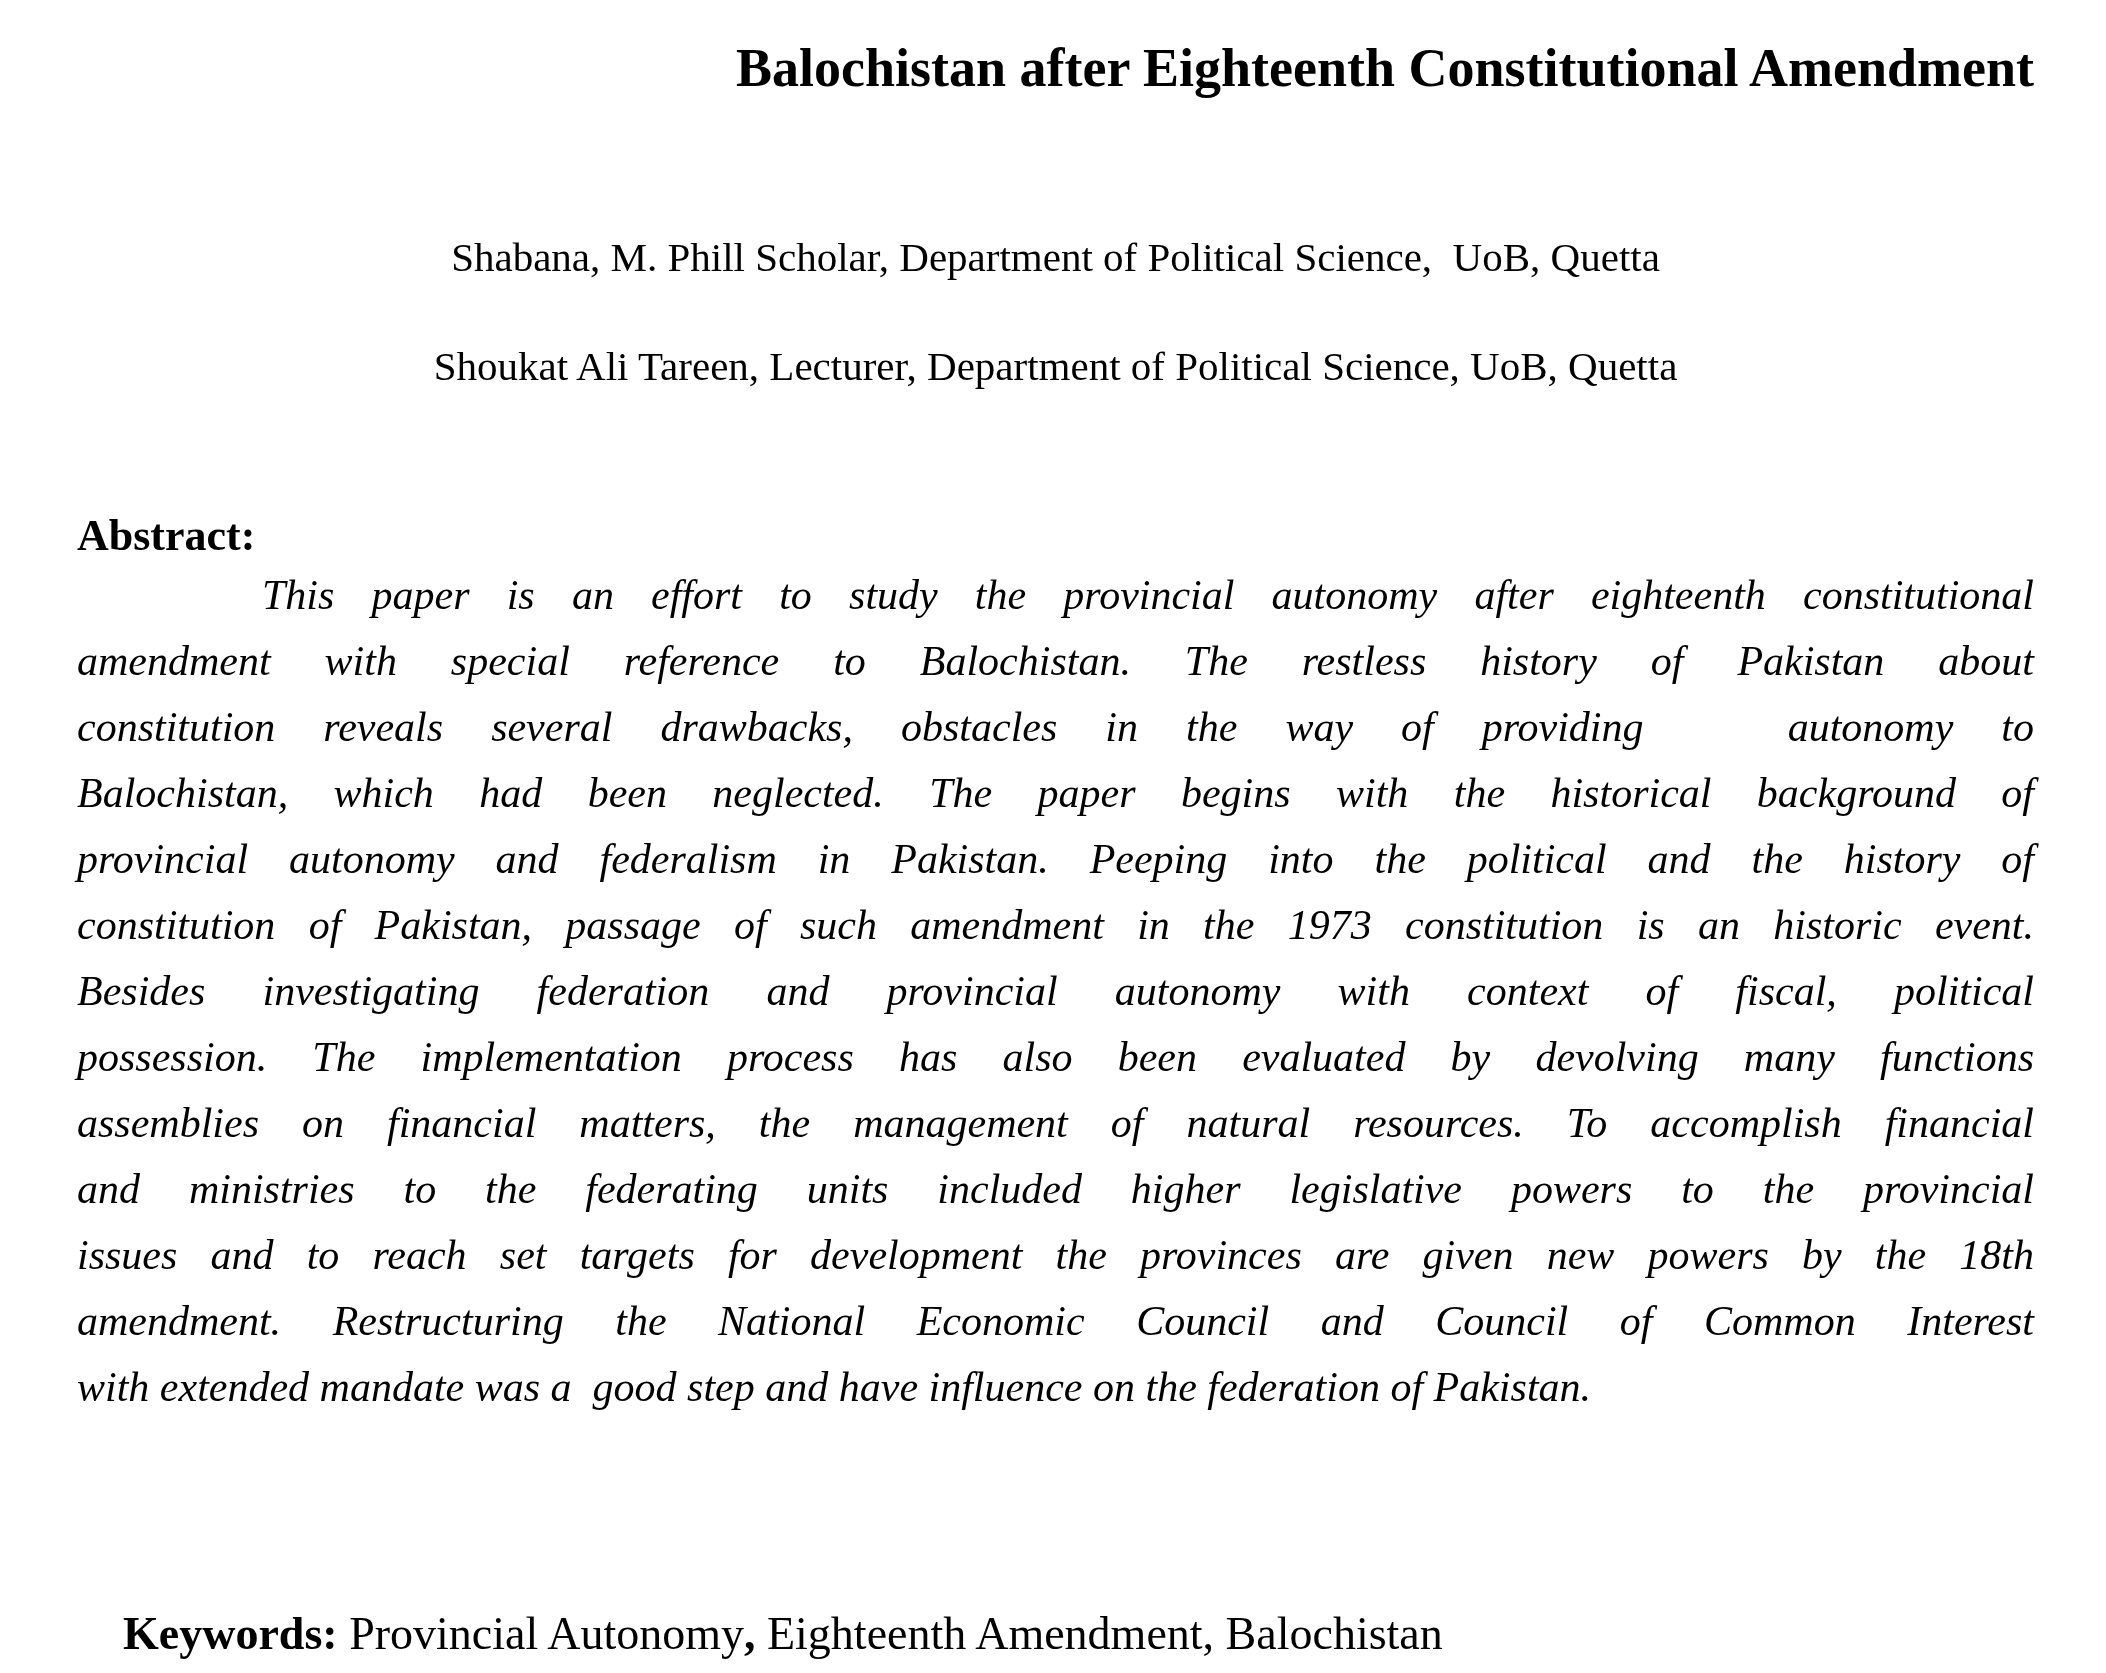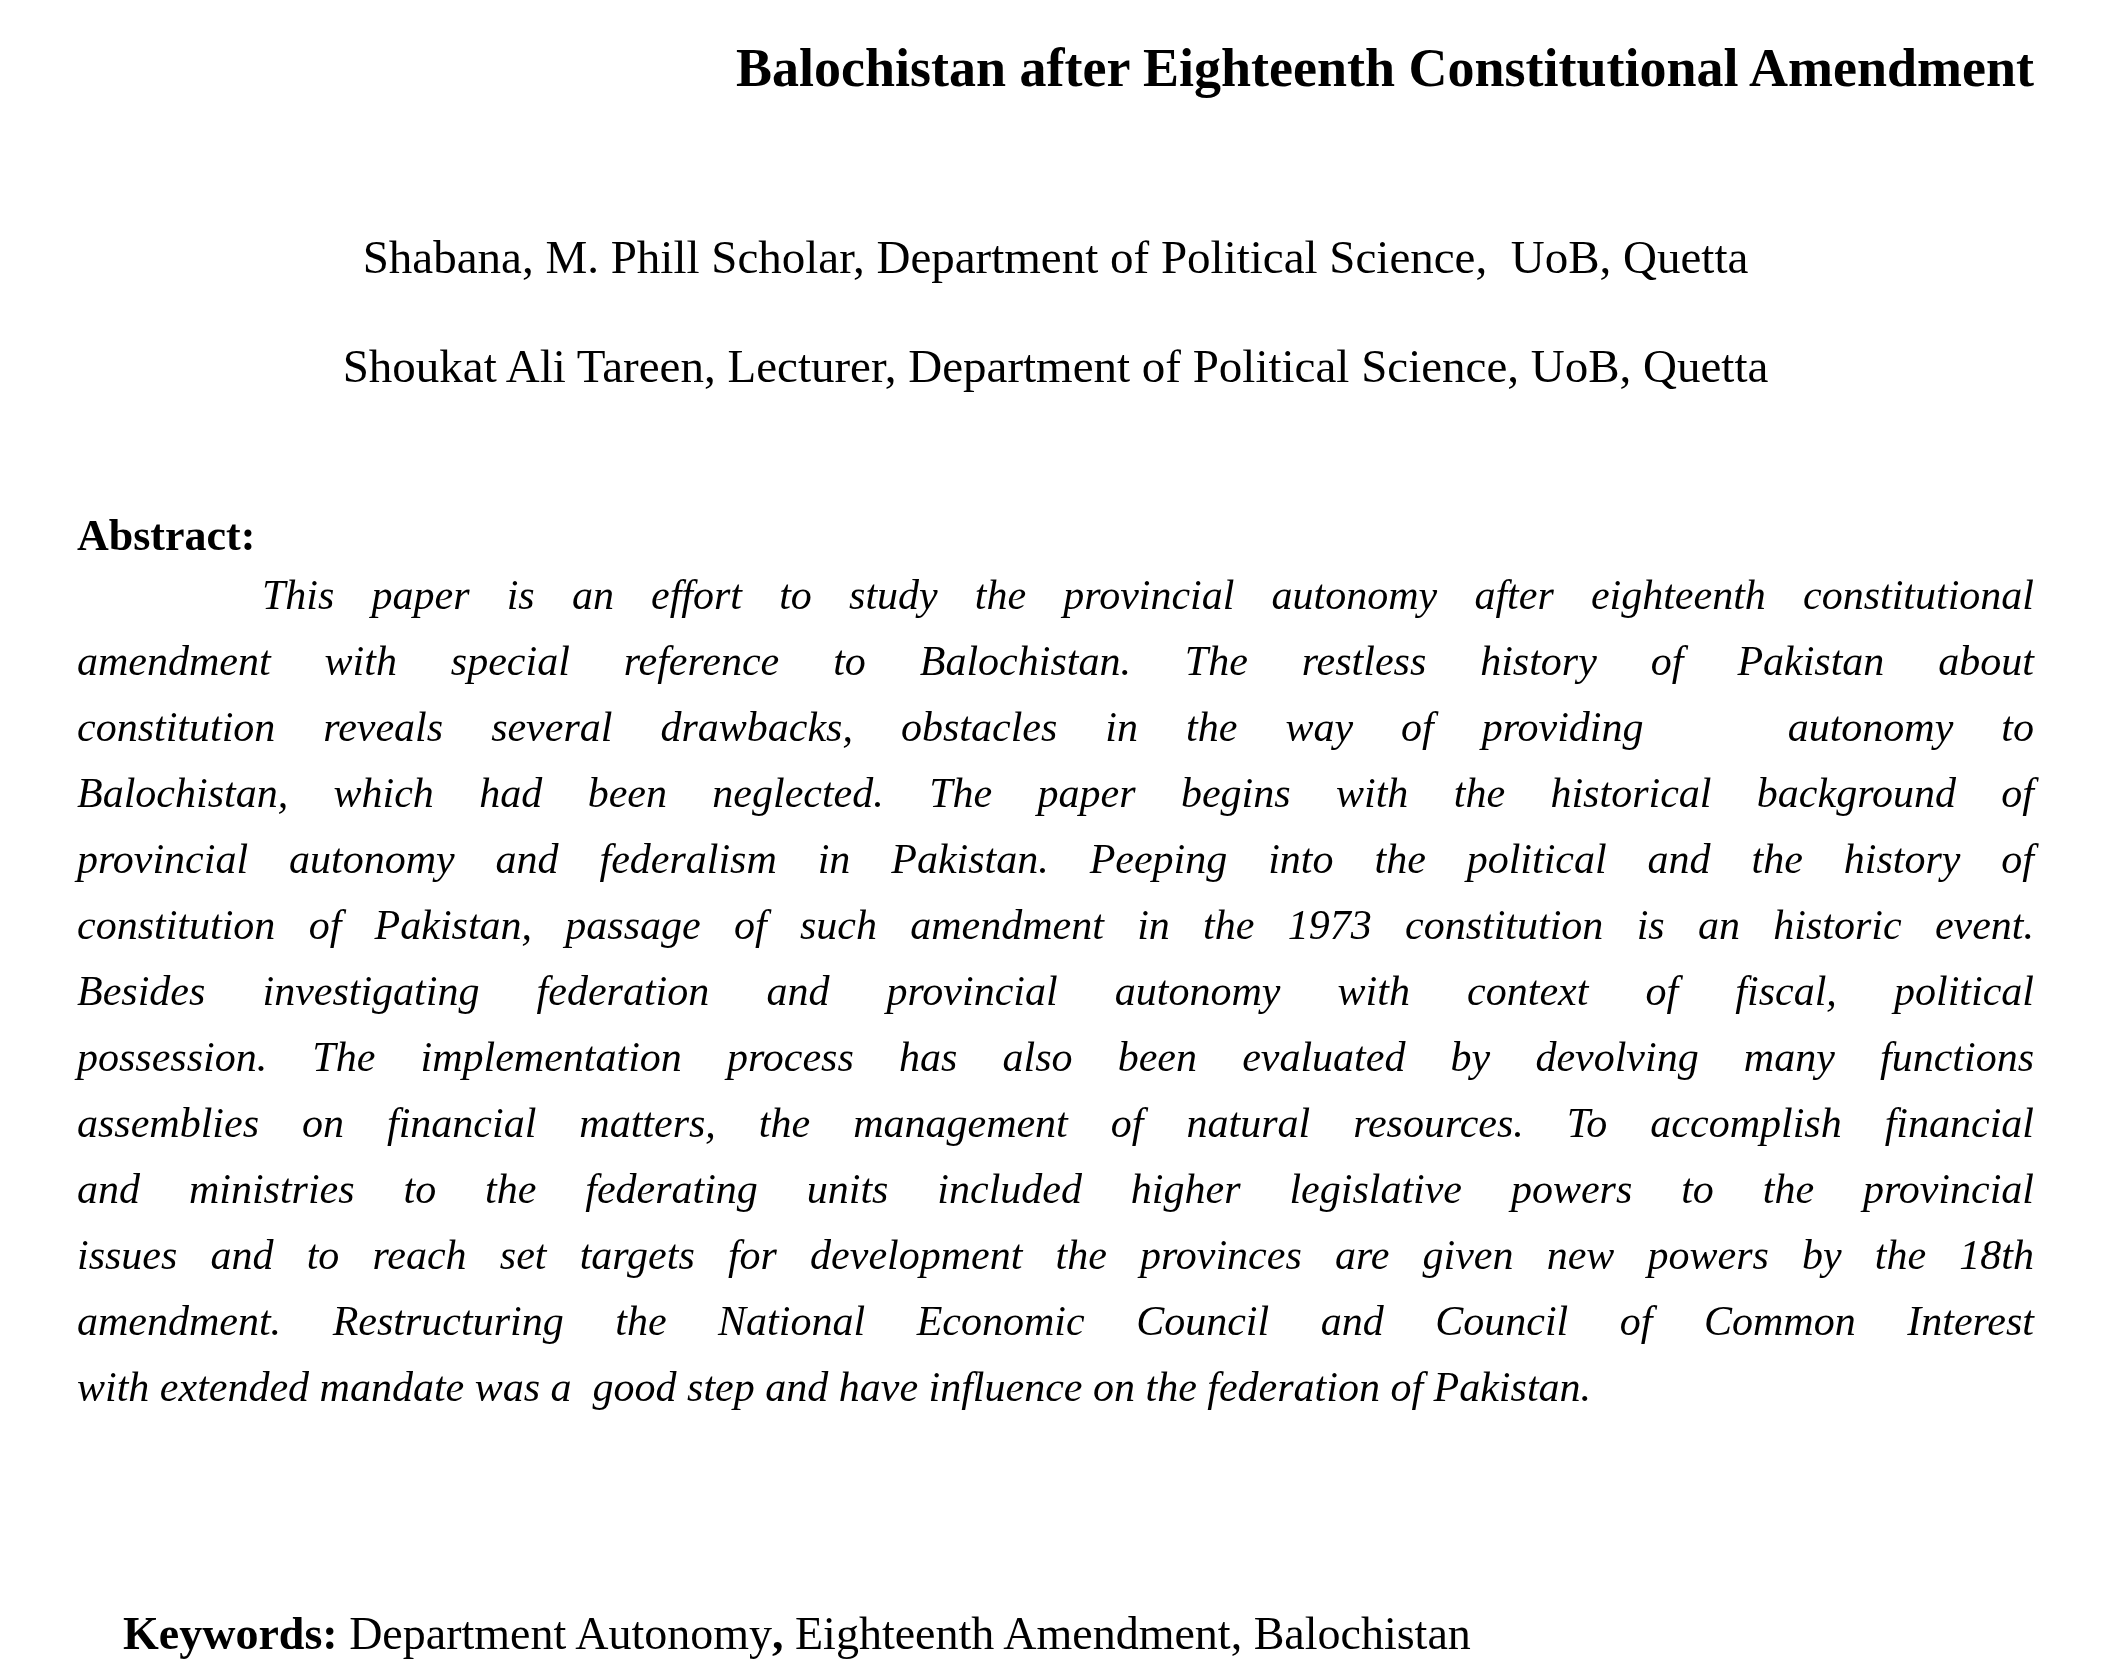--- a/index.html
+++ b/index.html
@@ -23,21 +23,21 @@
   .paper-title {
     margin: 36px 0 0 0;
     text-align: right;
     font-weight: bold;
     font-size: 54px;
     line-height: 1.2;
     white-space: pre-wrap;
   }
   .author-line {
     text-align: center;
-    font-size: 47px;
+    font-size: 41px;
     line-height: 49px;
     white-space: pre-wrap;
   }
   .author-1 { margin-top: 132px; }
   .author-2 { margin-top: 60px; }
   .abstract-heading {
     margin-top: 118px;
     font-weight: bold;
     font-size: 44px;
     line-height: 53px;
@@ -90,16 +90,16 @@
     <div class="abs-line">Besides investigating federation and provincial autonomy with context of fiscal, political</div>
     <div class="abs-line">possession. The implementation process has also been evaluated by devolving many functions</div>
     <div class="abs-line">assemblies on financial matters, the management of natural resources. To accomplish financial</div>
     <div class="abs-line">and ministries to the federating units included higher legislative powers to the provincial</div>
     <div class="abs-line">issues and to reach set targets for development the provinces are given new powers by the 18th</div>
     <div class="abs-line">amendment. Restructuring the National Economic Council and Council of Common Interest</div>
     <div class="abs-line last">with extended mandate was a  good step and have influence on the federation of Pakistan.</div>
   </div>
 
   <div class="keywords-line">
-    <span class="bold">Keywords:</span><span> Department Autonomy</span><span class="bold">,</span><span> Eighteenth Amendment, Balochistan</span>
+    <span class="bold">Keywords:</span><span> Provincial Autonomy</span><span class="bold">,</span><span> Eighteenth Amendment, Balochistan</span>
   </div>
 
 </div>
 
 </body></html>

